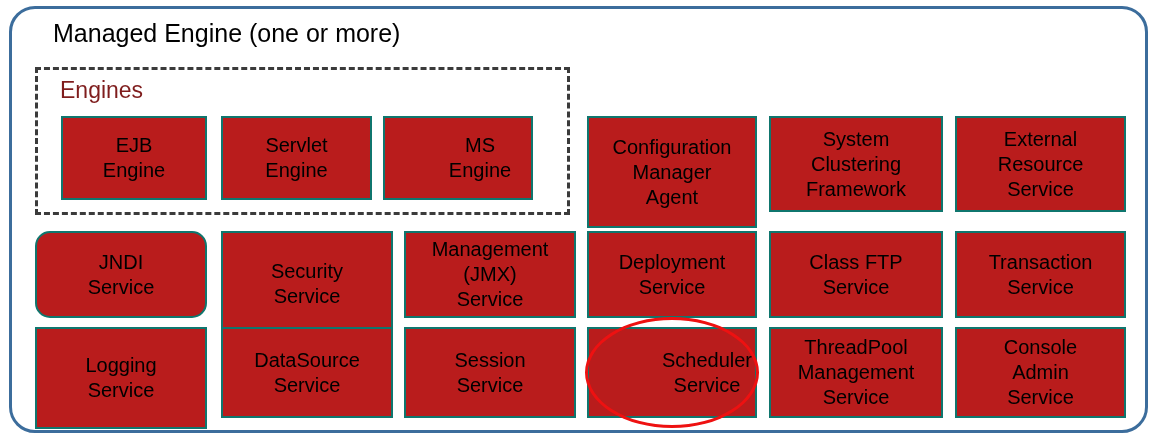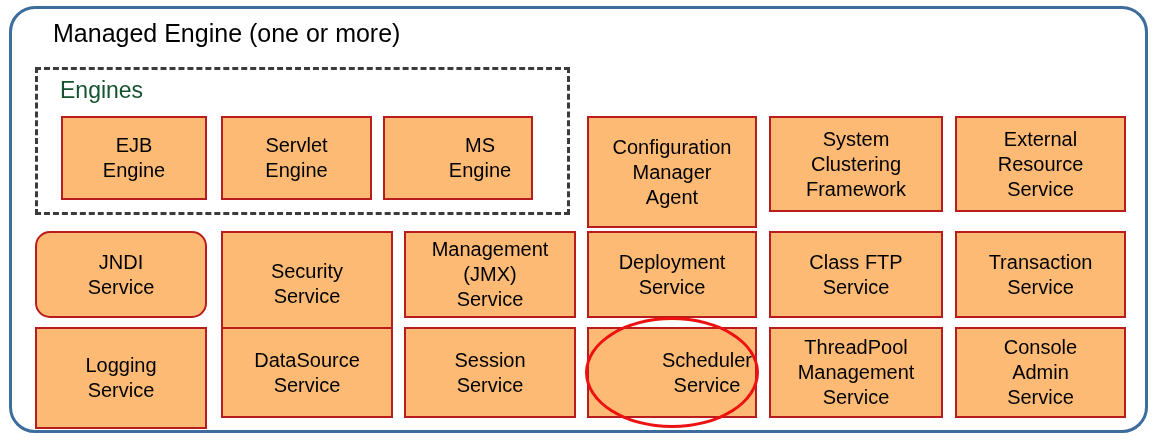--- a/index.html
+++ b/index.html
@@ -48,29 +48,29 @@
     box-sizing: border-box;
     border: 3px dashed #3b3b3b;
     background: transparent;
   }
   .engines-title {
     position: absolute;
     left: 60px;
     top: 76px;
     font-size: 23px;
     line-height: 28px;
-    color: #14532d;
+    color: #7f1d1d;
     white-space: nowrap;
   }
   
   .box {
     position: absolute;
     box-sizing: border-box;
-    background: #fdba74;
-    border: 2px solid #b91c1c;
+    background: #b91c1c;
+    border: 2px solid #0f766e;
     display: flex;
     align-items: center;
     justify-content: center;
     text-align: center;
     color: #000000;
     font-size: 20px;
     line-height: 25px;
   }
   .box span {
     display: block;

